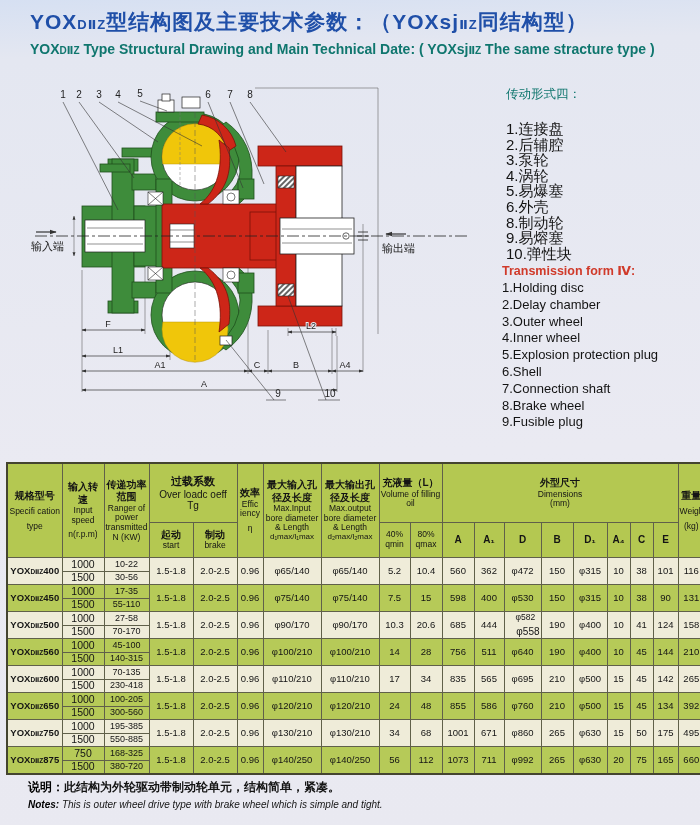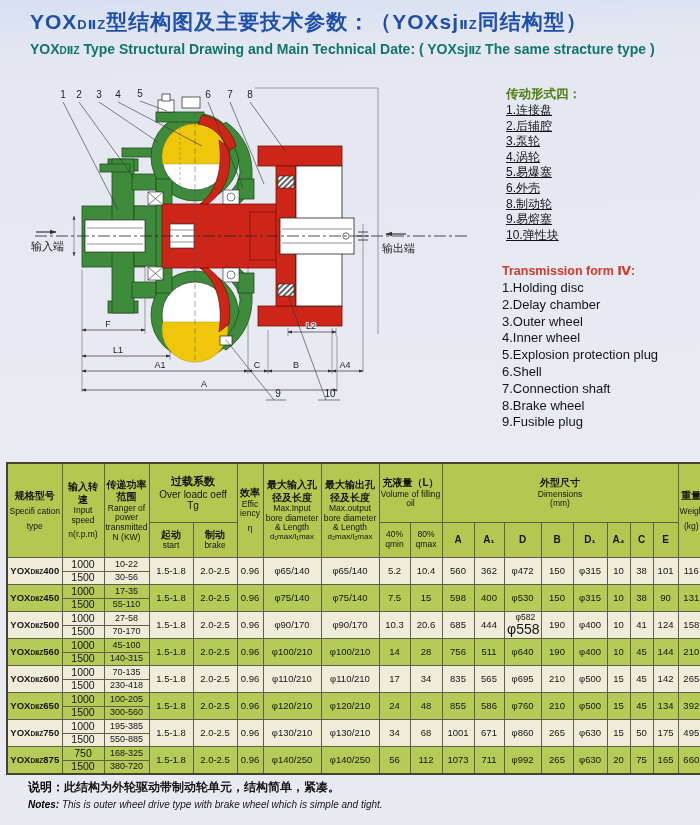--- a/index.html
+++ b/index.html
@@ -17,22 +17,22 @@
   .title-en .sub{font-size:10px;}
   
   .drawing{position:absolute;left:30px;top:84px;width:470px;height:375px;}
   .drawing svg{display:block;}
   svg text{font-family:"Liberation Sans","DejaVu Sans",sans-serif;fill:#222;}
   .dimtxt{font-size:9px;paint-order:stroke;stroke:#eaeaf2;stroke-width:2px;}
   .numtxt{font-size:10px;}
   .cntxt{font-size:11px;}
   
   .parts-zh{position:absolute;left:506px;top:86px;width:190px;}
-  .parts-zh .hd{color:#4d7c0f;font-weight:bold;font-size:12.5px;margin-bottom:0;}
-  .parts-zh .it{font-size:12px;color:#141414;line-height:15.6px;text-decoration:underline;}
+  .parts-zh .hd{color:#0f766e;font-weight:normal;font-size:12.5px;margin-bottom:18px;}
+  .parts-zh .it{font-size:15px;color:#141414;line-height:15.6px;}
   .parts-en{position:absolute;left:502px;top:263px;width:198px;}
   .parts-en .hd{color:#d03a2a;font-weight:bold;font-size:12.5px;margin-bottom:2px;}
   .parts-en .it{font-size:13px;color:#141414;line-height:16.8px;}
   
   .spec-table{position:absolute;left:6px;top:462px;width:688px;border-collapse:collapse;table-layout:fixed;border:2px solid #44442f;}
   .spec-table th,.spec-table td{border:1px solid #60604a;padding:0 1px;text-align:center;vertical-align:middle;color:#141414;overflow:hidden;}
   .spec-table thead th{background:#b4c851;height:auto;}
   .spec-table thead tr.r1 th{height:58px;}
   .spec-table thead tr.r2 th{height:34px;}
   .th-zh{display:block;font-size:10px;font-weight:bold;line-height:1.25;}
@@ -44,21 +44,21 @@
   .spec-table tbody td{font-size:9.5px;line-height:1.05;}
   .spec-table tbody tr.cream td{background:#efecd9;}
   .spec-table tbody tr.green td{background:#b6ca58;}
   .spec-table td.model{font-size:9.5px;font-weight:bold;white-space:nowrap;}
   .spec-table td.model .msub{font-size:6.5px;}
   .spec-table td.speed{font-size:10.5px;}
   .spec-table td.power{font-size:9px;}
   td.diag{position:relative;padding:0;
     background-image:linear-gradient(to top right,transparent 47.5%,#4a4a38 47.5%,#4a4a38 51%,transparent 51%);}
   td.diag .dt{position:absolute;top:1px;left:1px;font-size:8.5px;margin-left:10px;}
-  td.diag .db{position:absolute;bottom:1px;right:1px;font-size:14px;}
+  td.diag .db{position:absolute;bottom:1px;right:1px;font-size:10px;}
   
   .notes{position:absolute;left:28px;top:779px;width:650px;}
   .notes .l1{font-size:12px;font-weight:bold;color:#141414;line-height:17px;}
   .notes .l2{font-size:10px;color:#141414;line-height:17px;font-style:italic;}
   .notes .red{color:#000000;font-weight:bold;}
 </style>
 </head>
 <body>
 
 <div class="page">

